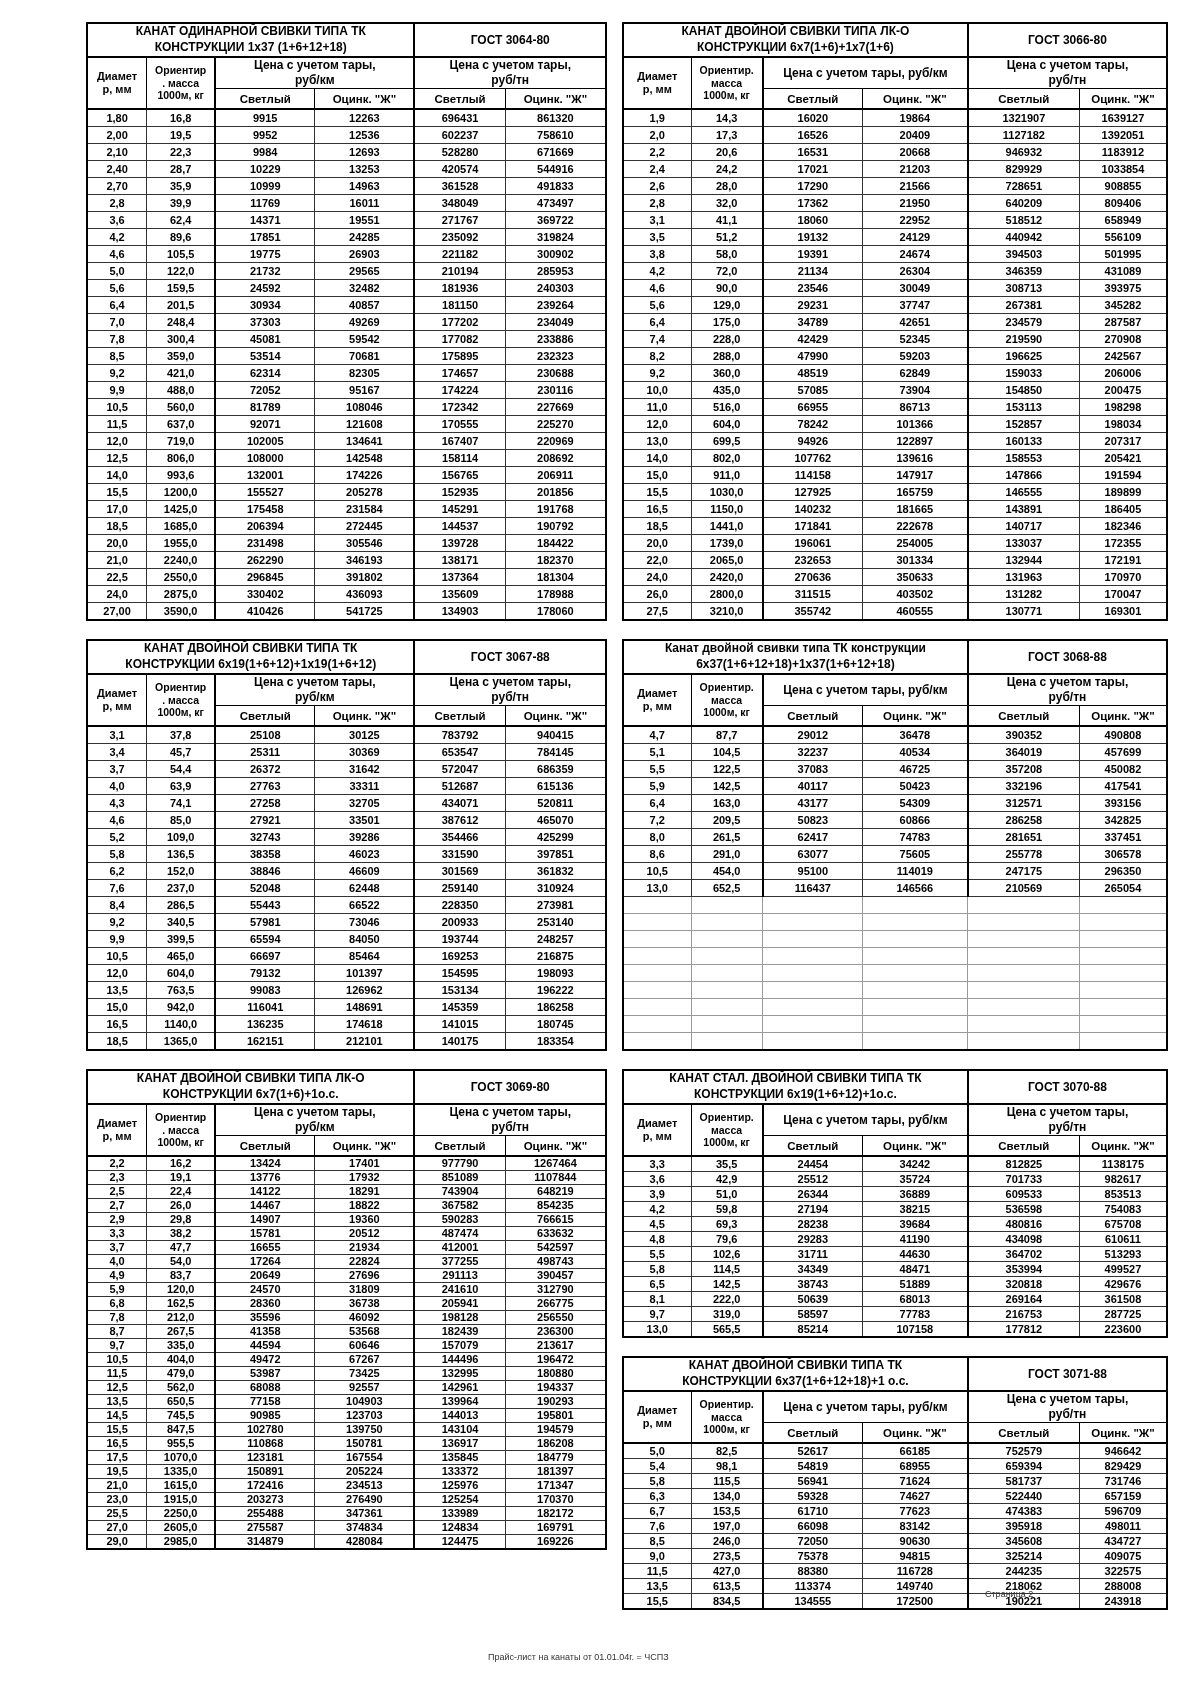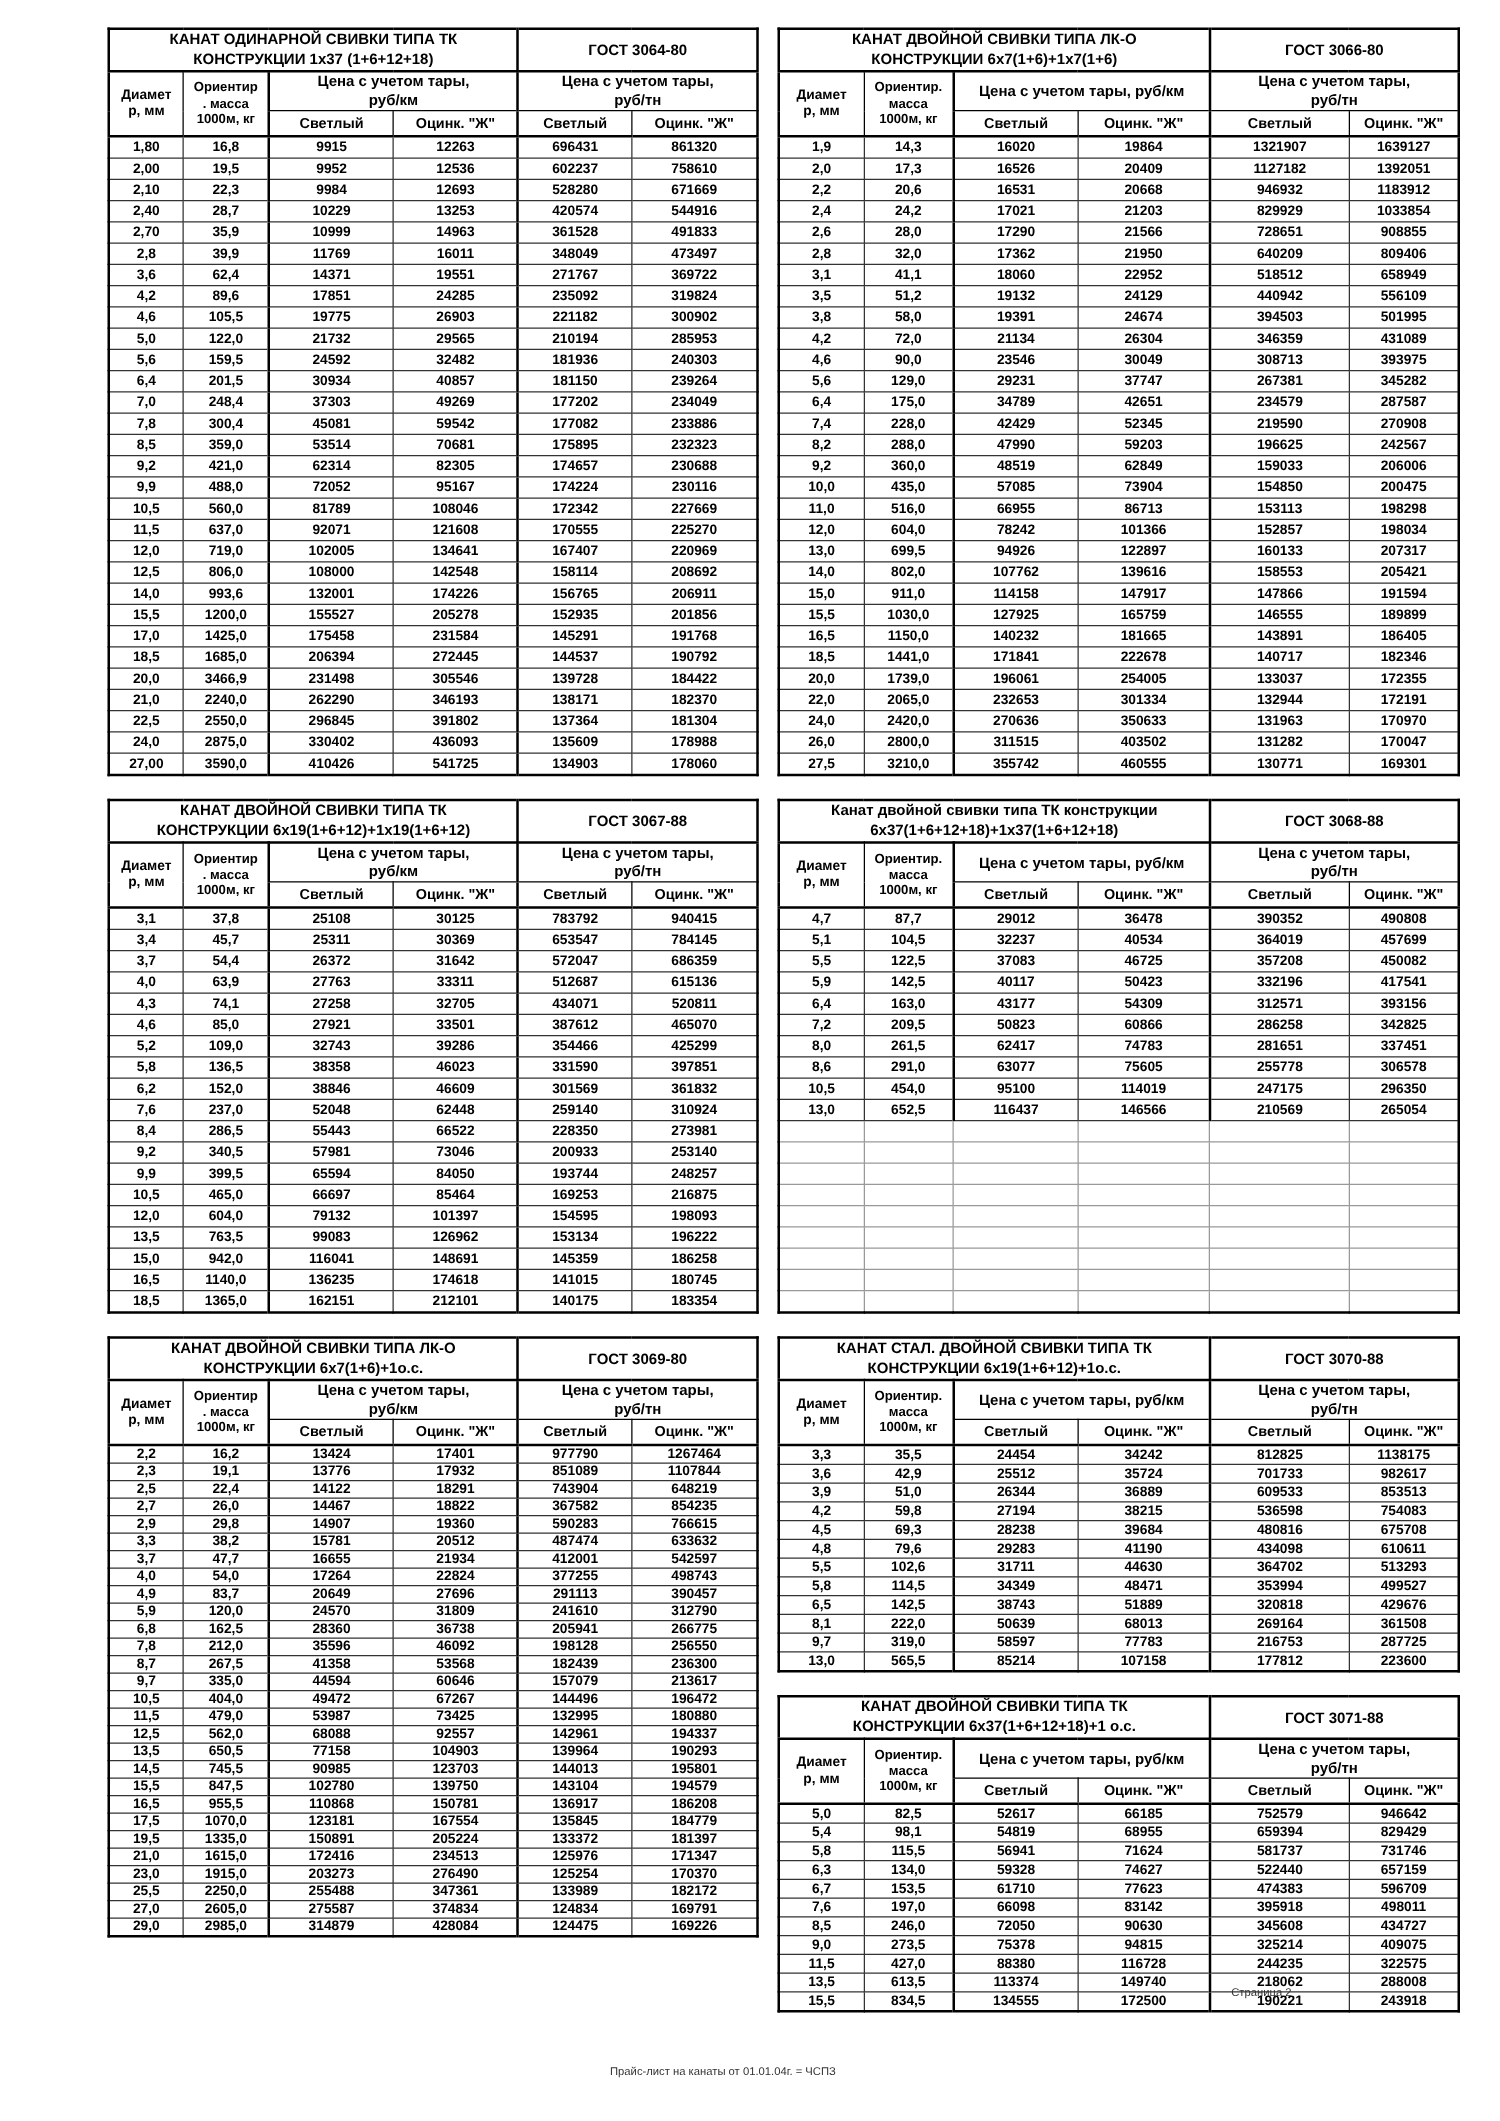--- a/index.html
+++ b/index.html
@@ -275,21 +275,21 @@
             <tr>
               <td class="c0">18,5</td>
               <td class="c1">1685,0</td>
               <td class="c2 bl2">206394</td>
               <td class="c3">272445</td>
               <td class="c4 bl2">144537</td>
               <td class="c5">190792</td>
             </tr>
             <tr>
               <td class="c0">20,0</td>
-              <td class="c1">3466,9</td>
+              <td class="c1">1955,0</td>
               <td class="c2 bl2">231498</td>
               <td class="c3">305546</td>
               <td class="c4 bl2">139728</td>
               <td class="c5">184422</td>
             </tr>
             <tr>
               <td class="c0">21,0</td>
               <td class="c1">2240,0</td>
               <td class="c2 bl2">262290</td>
               <td class="c3">346193</td>

